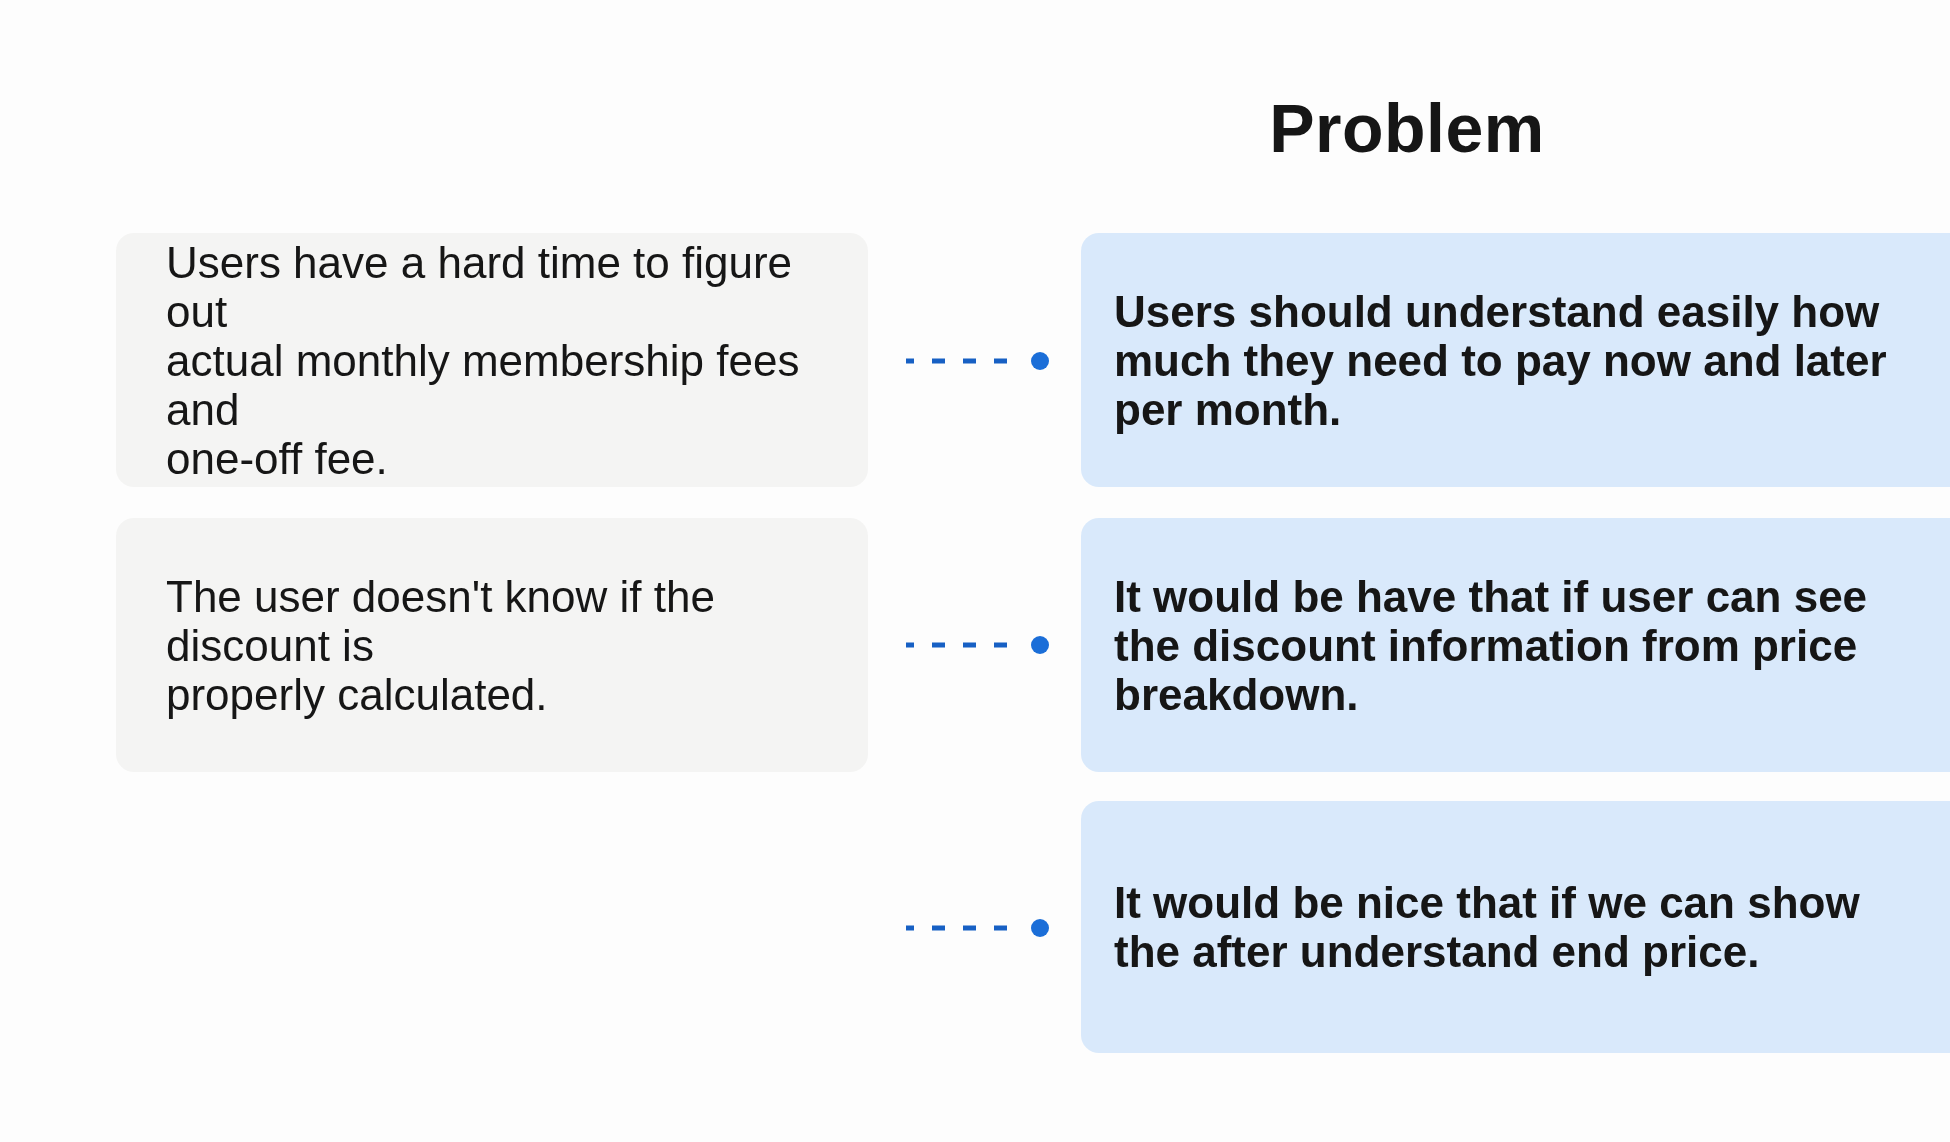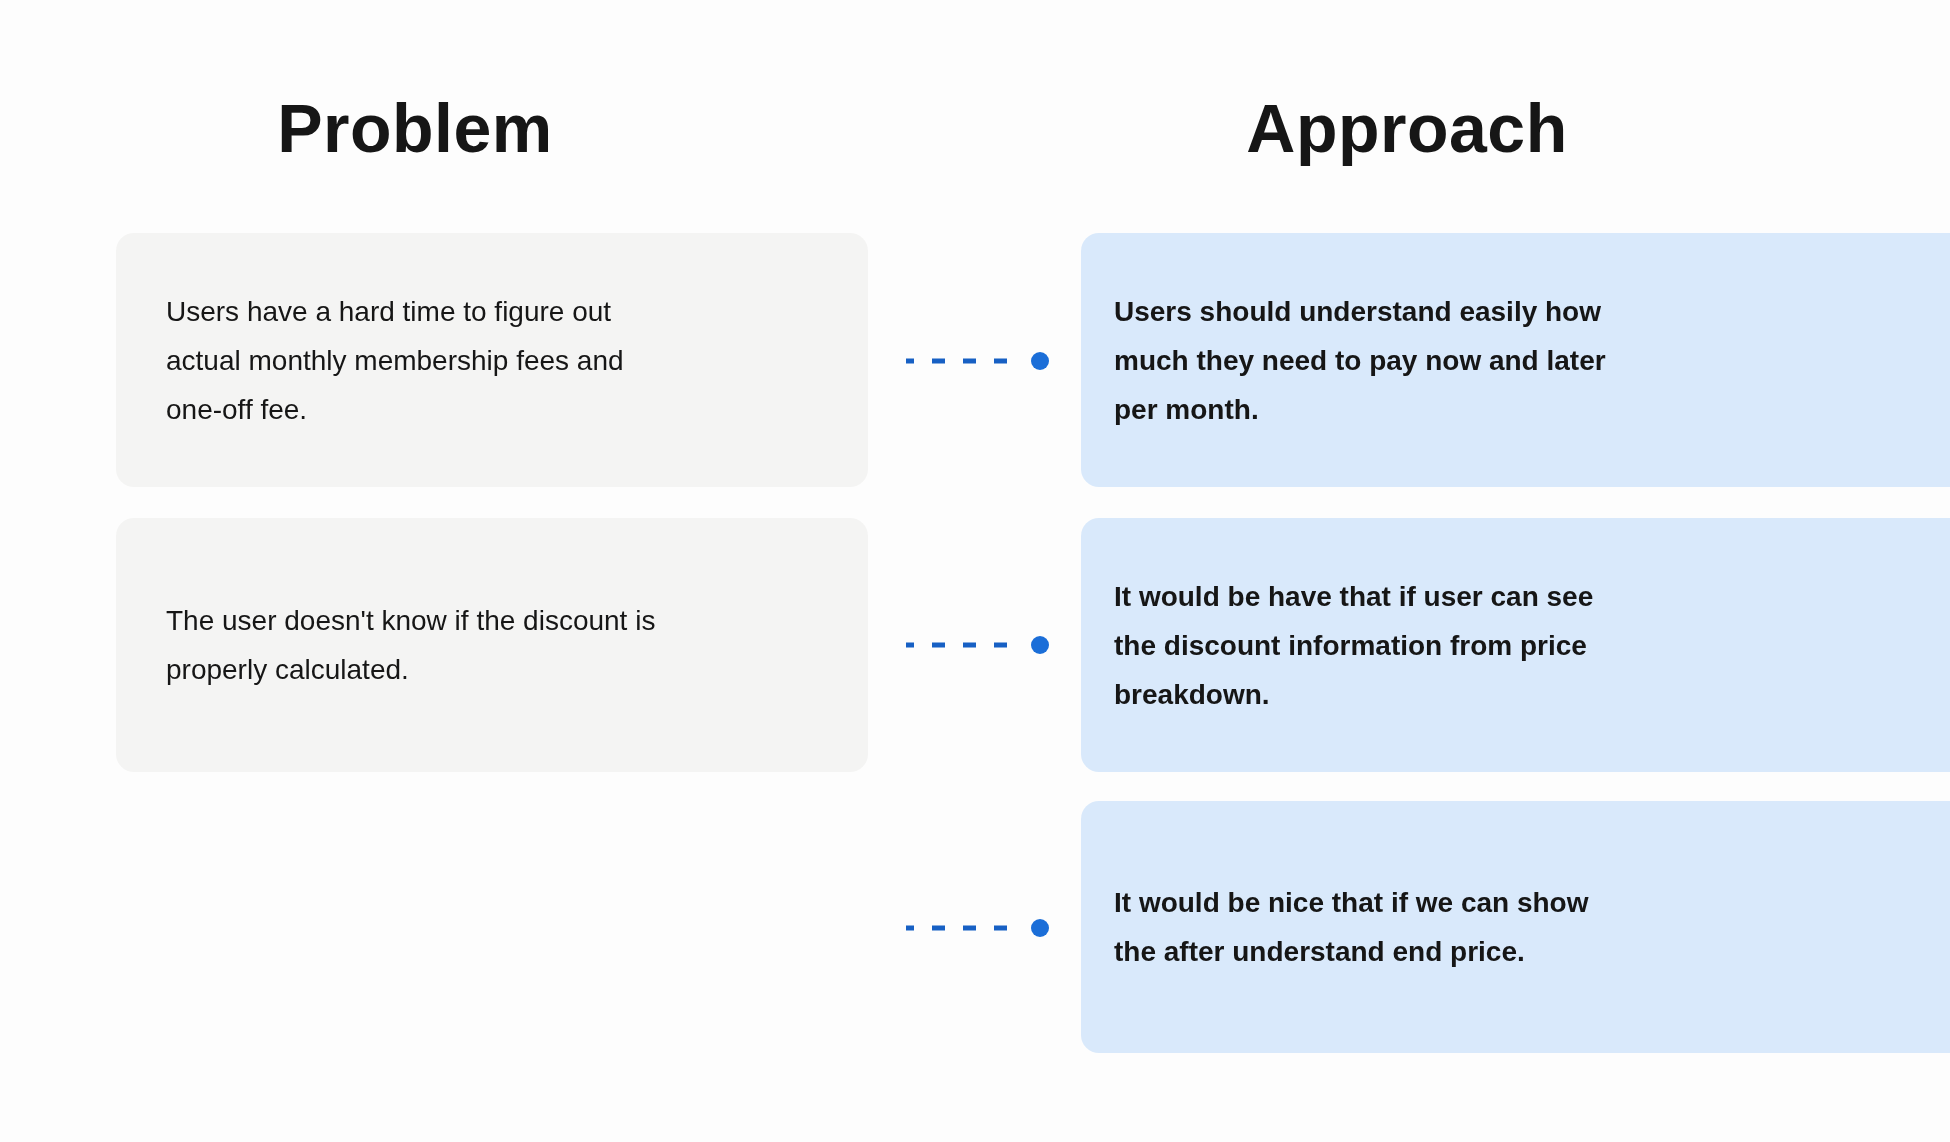--- a/index.html
+++ b/index.html
@@ -27,21 +27,21 @@
   }
   .col-title.problem  { left: 415px; }
   .col-title.approach { left: 1407px; }
 
   .card {
     position: absolute;
     display: flex;
     align-items: center;
     border-radius: 18px;
     color: var(--text, #161616);
-    font-size: 28px;
+    font-size: 44px;
     line-height: 49px;
     white-space: pre-line;
   }
   .card.problem {
     left: 116px;
     width: 752px;
     background: var(--problem-card-bg, #f4f4f3);
     padding-left: 50px;
     padding-right: 40px;
     font-weight: 400;
@@ -74,23 +74,22 @@
     stroke-dasharray: 13 18;
     stroke-dashoffset: 5;
   }
   .dot { fill: var(--connector-dot, #1b6ed8); }
 </style>
 </head>
 <body>
 
 <div class="canvas">
 
-  <div class="col-title problem">Problem</div>
 
-  <div class="col-title approach">Approach</div>
+  <div class="col-title approach">Problem</div>
 
   <div class="card problem row1">Users have a hard time to figure out
 actual monthly membership fees and
 one-off fee.</div>
 
   <svg class="connector c1" viewBox="0 0 160 24">
     <line class="dash-line" x1="6" y1="12" x2="107" y2="12"></line>
     <circle class="dot" cx="140" cy="12" r="9"></circle>
   </svg>
 

